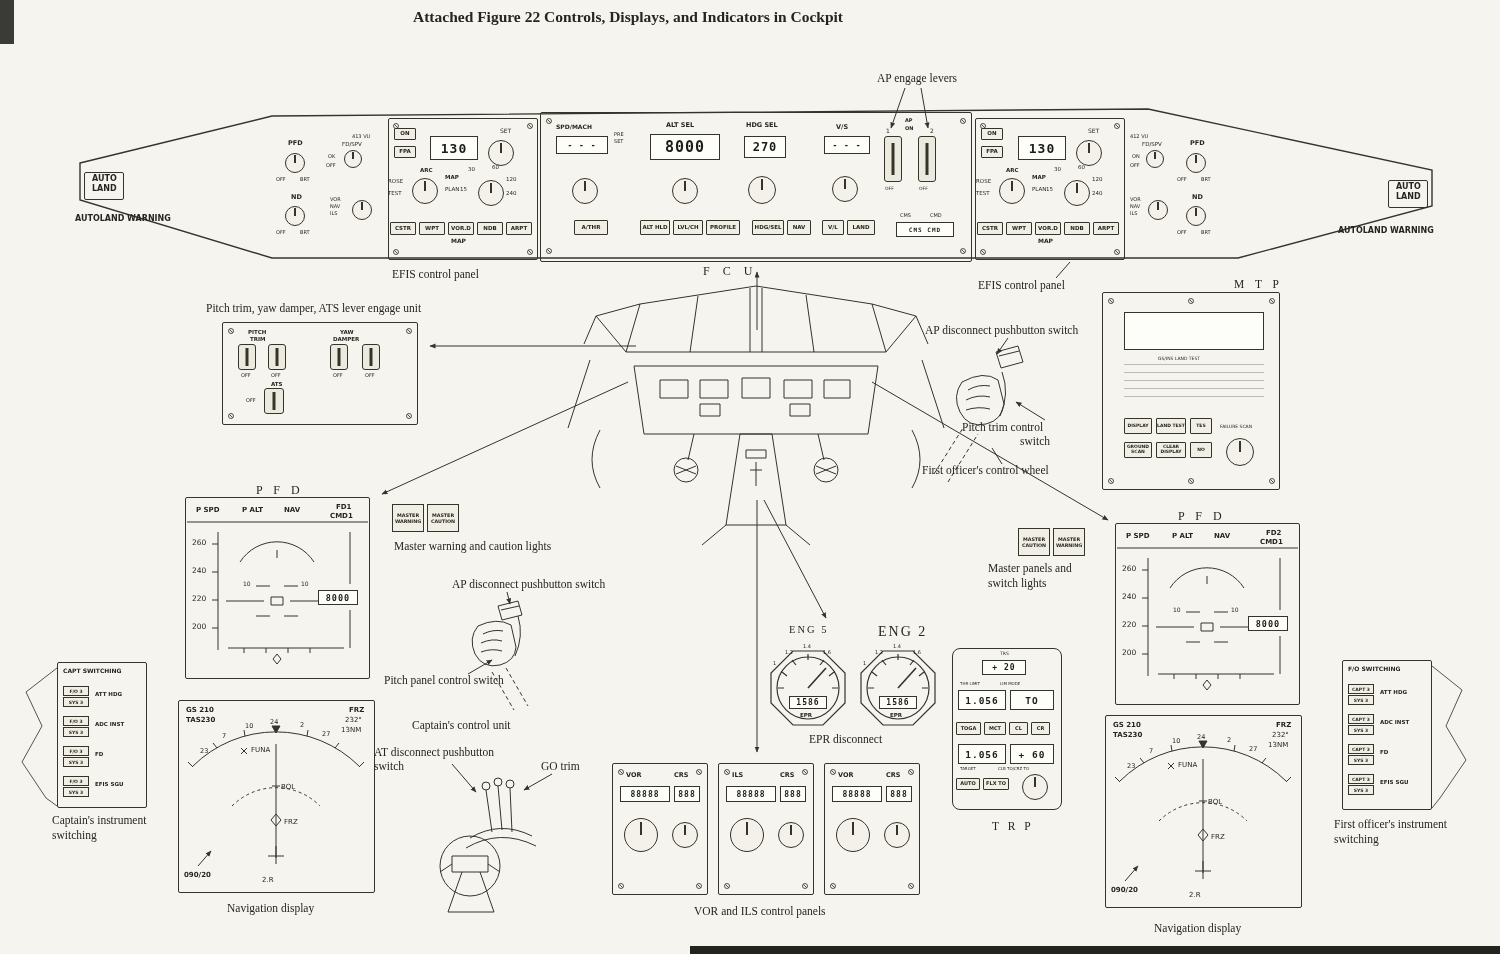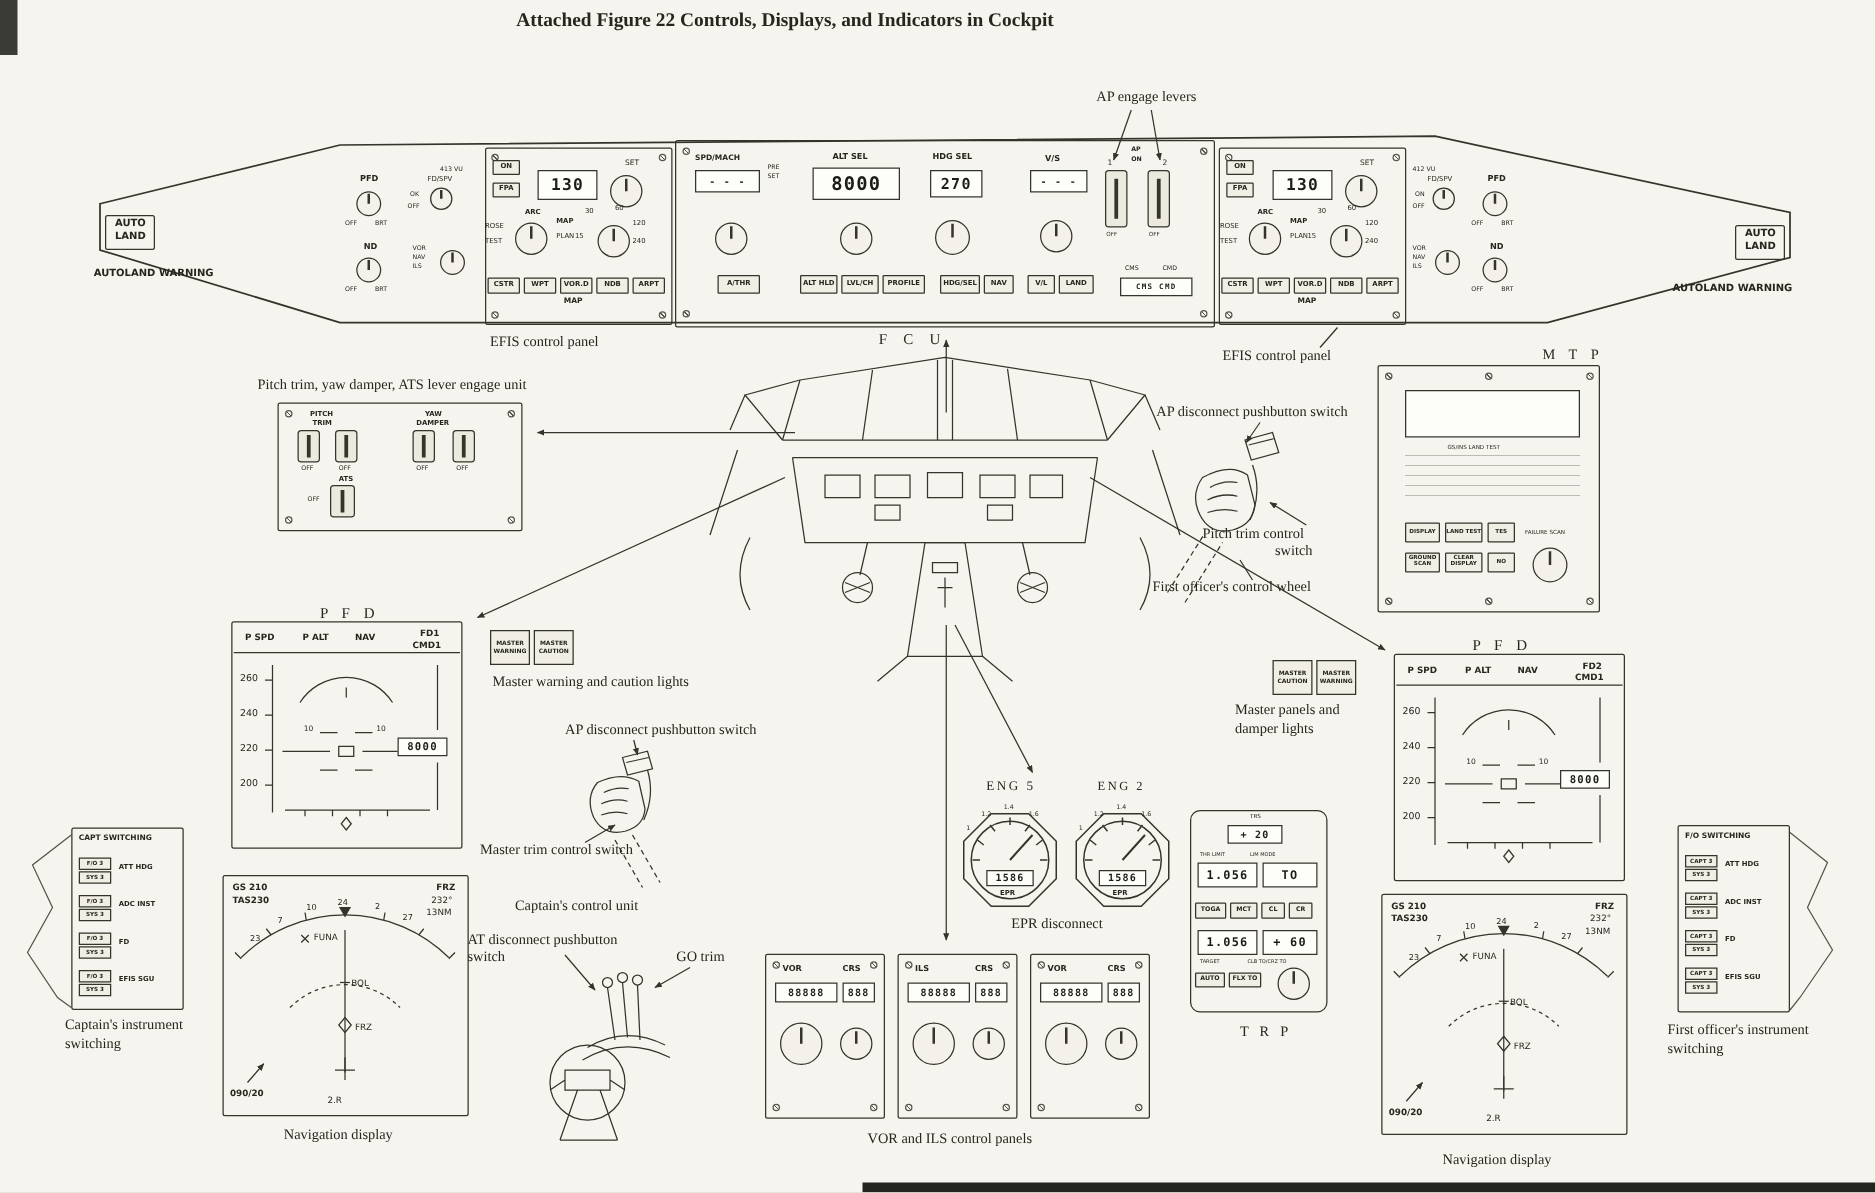--- a/index.html
+++ b/index.html
@@ -394,21 +394,21 @@
   <span>MASTER</span>
   <span>WARNING</span>
 </div>
 <div class="mlight" style="left:427px;top:504px">
   <span>MASTER</span>
   <span>CAUTION</span>
 </div>
 <div class="t cap" style="left:394px;top:540px">Master warning and caution lights</div>
 
 <div class="t cap" style="left:452px;top:578px">AP disconnect pushbutton switch</div>
-<div class="t cap" style="left:384px;top:674px">Master trim control switch</div>
+<div class="t cap" style="left:384px;top:674px">Pitch panel control switch</div>
 <div class="t cap" style="left:412px;top:719px">Captain's control unit</div>
 <div class="t cap" style="left:374px;top:746px">AT disconnect pushbutton</div>
 <div class="t cap" style="left:374px;top:760px">switch</div>
 <div class="t cap" style="left:541px;top:760px">GO trim</div>
 
 <div class="box" style="left:178px;top:700px;width:197px;height:193px"></div>
 <div class="t b" style="left:186px;top:706px;font-size:7px">GS 210</div>
 <div class="t b" style="left:186px;top:716px;font-size:7px">TAS230</div>
 <div class="t b" style="left:349px;top:706px;font-size:7px">FRZ</div>
 <div class="t" style="left:345px;top:716px;font-size:7px">232°</div>
@@ -437,21 +437,21 @@
 <div class="badge" style="left:63px;top:746px;width:26px;height:10px">F/O 3</div>
 <div class="badge" style="left:63px;top:757px;width:26px;height:10px">SYS 3</div>
 <div class="t b" style="left:95px;top:751px;font-size:5.5px">FD</div>
 <div class="badge" style="left:63px;top:776px;width:26px;height:10px">F/O 3</div>
 <div class="badge" style="left:63px;top:787px;width:26px;height:10px">SYS 3</div>
 <div class="t b" style="left:95px;top:781px;font-size:5.5px">EFIS SGU</div>
 <div class="t cap" style="left:52px;top:814px">Captain's instrument</div>
 <div class="t cap" style="left:52px;top:829px">switching</div>
 
 <div class="t cap" style="left:789px;top:624px;font-size:10.5px;letter-spacing:2px">ENG 5</div>
-<div class="t cap" style="left:878px;top:624px;font-size:10px;letter-spacing:2px">ENG 2</div>
+<div class="t cap" style="left:878px;top:624px;font-size:14px;letter-spacing:2px">ENG 2</div>
 <div class="t" style="left:773px;top:661px;font-size:5px">1</div>
 <div class="t" style="left:785px;top:650px;font-size:5px">1.2</div>
 <div class="t" style="left:803px;top:644px;font-size:5px">1.4</div>
 <div class="t" style="left:823px;top:650px;font-size:5px">1.6</div>
 <div class="win" style="left:789px;top:696px;width:38px;height:13px;font-size:8px">1586</div>
 <div class="t b" style="left:800px;top:712px;font-size:5.5px">EPR</div>
 <div class="t" style="left:863px;top:661px;font-size:5px">1</div>
 <div class="t" style="left:875px;top:650px;font-size:5px">1.2</div>
 <div class="t" style="left:893px;top:644px;font-size:5px">1.4</div>
 <div class="t" style="left:913px;top:650px;font-size:5px">1.6</div>
@@ -481,21 +481,21 @@
 
 <div class="mlight" style="left:1018px;top:528px">
   <span>MASTER</span>
   <span>CAUTION</span>
 </div>
 <div class="mlight" style="left:1053px;top:528px">
   <span>MASTER</span>
   <span>WARNING</span>
 </div>
 <div class="t cap" style="left:988px;top:562px">Master panels and</div>
-<div class="t cap" style="left:988px;top:577px">damper lights</div>
+<div class="t cap" style="left:988px;top:577px">switch lights</div>
 
 <div class="t cap" style="left:1178px;top:510px;font-size:12px;letter-spacing:4px">P F D</div>
 <div class="box" style="left:1115px;top:523px;width:185px;height:182px"></div>
 <div class="t b" style="left:1126px;top:532px;font-size:7px">P SPD</div>
 <div class="t b" style="left:1172px;top:532px;font-size:7px">P ALT</div>
 <div class="t b" style="left:1214px;top:532px;font-size:7px">NAV</div>
 <div class="t b" style="left:1266px;top:529px;font-size:7px">FD2</div>
 <div class="t b" style="left:1260px;top:538px;font-size:7px">CMD1</div>
 <div class="t" style="left:1122px;top:565px;font-size:7.5px">260</div>
 <div class="t" style="left:1122px;top:593px;font-size:7.5px">240</div>

